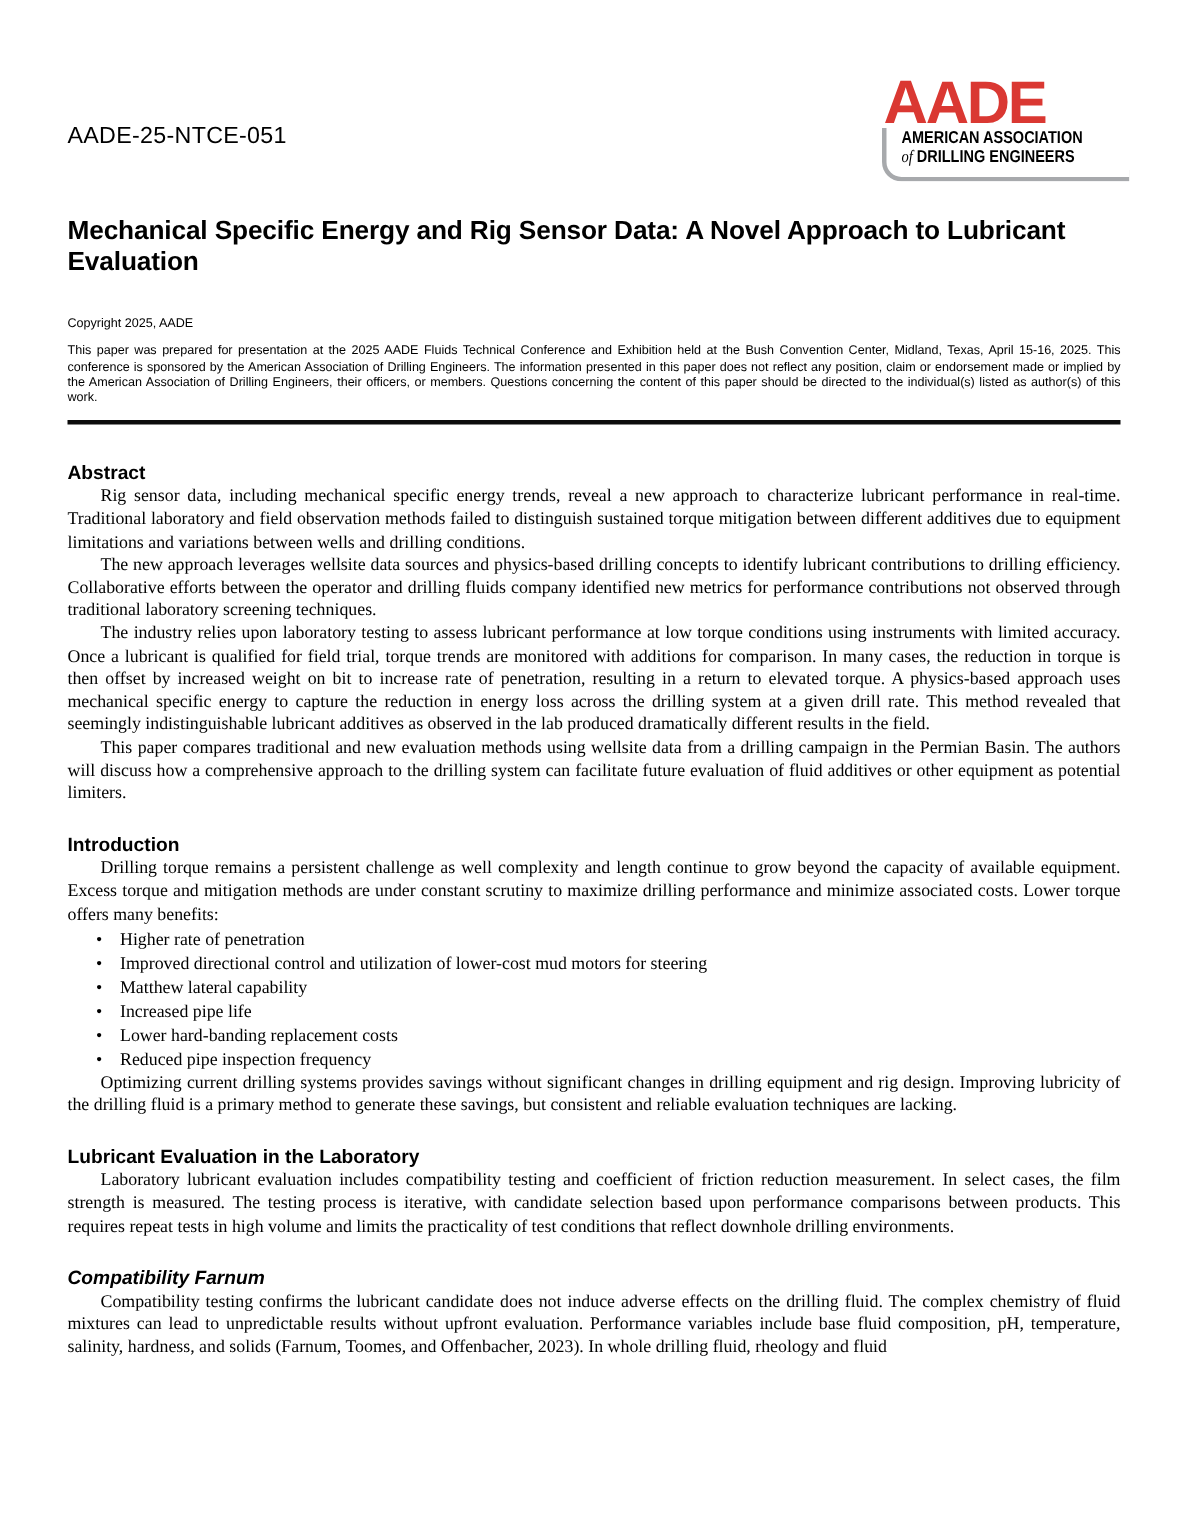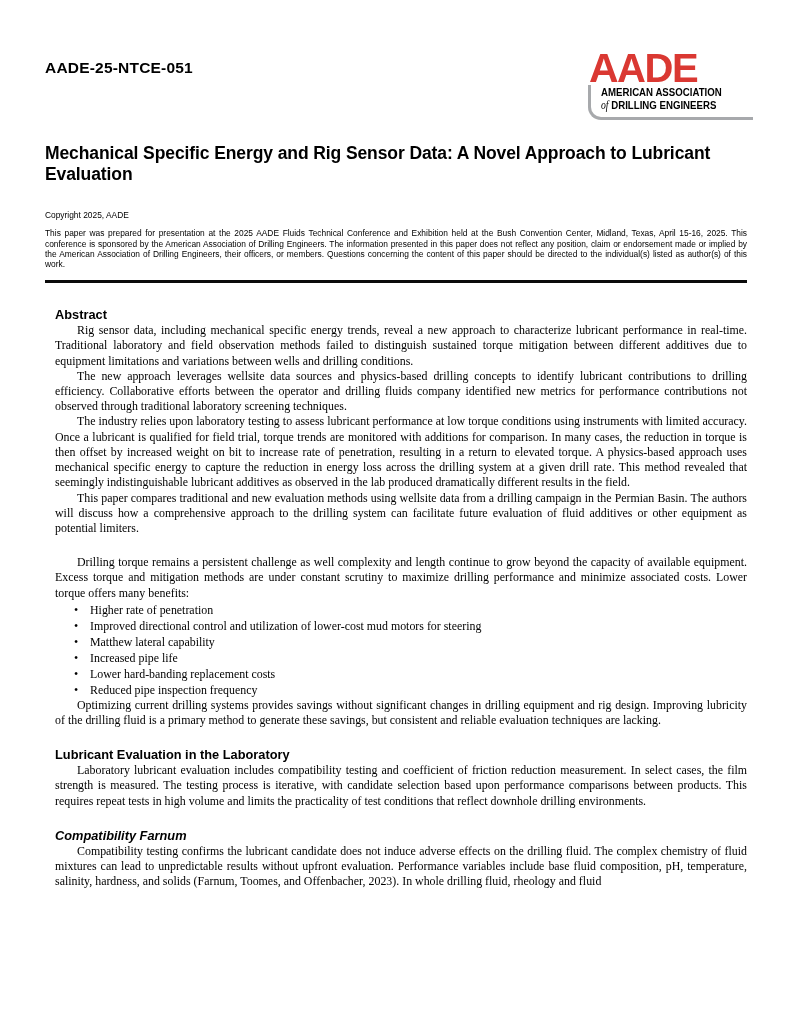--- a/index.html
+++ b/index.html
@@ -15,21 +15,21 @@
     box-sizing:border-box;
     padding:54px 44px 0 45px;
     color:var(--ink);
     font-family:"Liberation Serif", serif;
     overflow:hidden;
   }
   
   .header-row{display:flex;justify-content:space-between;align-items:flex-start;min-height:74px;}
   .paper-number{
     font-family:"Liberation Sans", sans-serif;
-    font-weight:bold;font-size:15.5px;letter-spacing:.2px;margin-top:5px;
+    font-weight:normal;font-size:15.5px;letter-spacing:.2px;margin-top:28px;
   }
   .logo{width:168px;margin-top:-4px;margin-right:-6px;}
   .logo-wordmark{
     font-family:"Liberation Sans", sans-serif;font-weight:bold;
     color:var(--logo-red);line-height:.92;letter-spacing:-1.5px;margin-left:4px;
     white-space:nowrap;
   }
   .logo-a{font-size:41px;}
   .logo-rest{font-size:40px;}
   .logo-frame{
@@ -51,21 +51,21 @@
   }
   .authors{font-family:"Liberation Sans", sans-serif;font-size:13px;margin-top:3px;}
   
   .copyright{font-family:"Liberation Sans", sans-serif;font-size:8.4px;margin-top:26px;}
   .disclaimer{
     font-family:"Liberation Sans", sans-serif;font-size:8.4px;line-height:1.22;
     text-align:justify;margin-top:8px;
   }
   .rule{height:3px;background:#0b0b0b;margin-top:11px;margin-bottom:24px;}
   
-  section{margin-top:19px;margin-left:10px;}
+  section{margin-top:19px;}
   section.first{margin-top:0;}
   h2{
     font-family:"Liberation Sans", sans-serif;font-size:12.8px;
     font-weight:bold;margin:0;padding:0;line-height:1.25;
   }
   h2.italic{font-style:italic;}
   p.body{
     font-size:11.9px;line-height:15.2px;text-align:justify;
     margin:0;text-indent:22px;
   }
@@ -101,20 +101,21 @@
 
   <section class="first">
     <h2>Abstract</h2>
     <p class="body">Rig sensor data, including mechanical specific energy trends, reveal a new approach to characterize lubricant performance in real-time. Traditional laboratory and field observation methods failed to distinguish sustained torque mitigation between different additives due to equipment limitations and variations between wells and drilling conditions.</p>
     <p class="body">The new approach leverages wellsite data sources and physics-based drilling concepts to identify lubricant contributions to drilling efficiency. Collaborative efforts between the operator and drilling fluids company identified new metrics for performance contributions not observed through traditional laboratory screening techniques.</p>
     <p class="body">The industry relies upon laboratory testing to assess lubricant performance at low torque conditions using instruments with limited accuracy. Once a lubricant is qualified for field trial, torque trends are monitored with additions for comparison. In many cases, the reduction in torque is then offset by increased weight on bit to increase rate of penetration, resulting in a return to elevated torque. A physics-based approach uses mechanical specific energy to capture the reduction in energy loss across the drilling system at a given drill rate. This method revealed that seemingly indistinguishable lubricant additives as observed in the lab produced dramatically different results in the field.</p>
     <p class="body">This paper compares traditional and new evaluation methods using wellsite data from a drilling campaign in the Permian Basin. The authors will discuss how a comprehensive approach to the drilling system can facilitate future evaluation of fluid additives or other equipment as potential limiters.</p>
   </section>
 
   <section>
+    <h2>Introduction</h2>
     <p class="body">Drilling torque remains a persistent challenge as well complexity and length continue to grow beyond the capacity of available equipment. Excess torque and mitigation methods are under constant scrutiny to maximize drilling performance and minimize associated costs. Lower torque offers many benefits:</p>
     <ul class="bullets">
       <li><span class="dot">•</span><span>Higher rate of penetration</span></li>
       <li><span class="dot">•</span><span>Improved directional control and utilization of lower-cost mud motors for steering</span></li>
       <li><span class="dot">•</span><span>Matthew lateral capability</span></li>
       <li><span class="dot">•</span><span>Increased pipe life</span></li>
       <li><span class="dot">•</span><span>Lower hard-banding replacement costs</span></li>
       <li><span class="dot">•</span><span>Reduced pipe inspection frequency</span></li>
     </ul>
     <p class="body">Optimizing current drilling systems provides savings without significant changes in drilling equipment and rig design. Improving lubricity of the drilling fluid is a primary method to generate these savings, but consistent and reliable evaluation techniques are lacking.</p>

